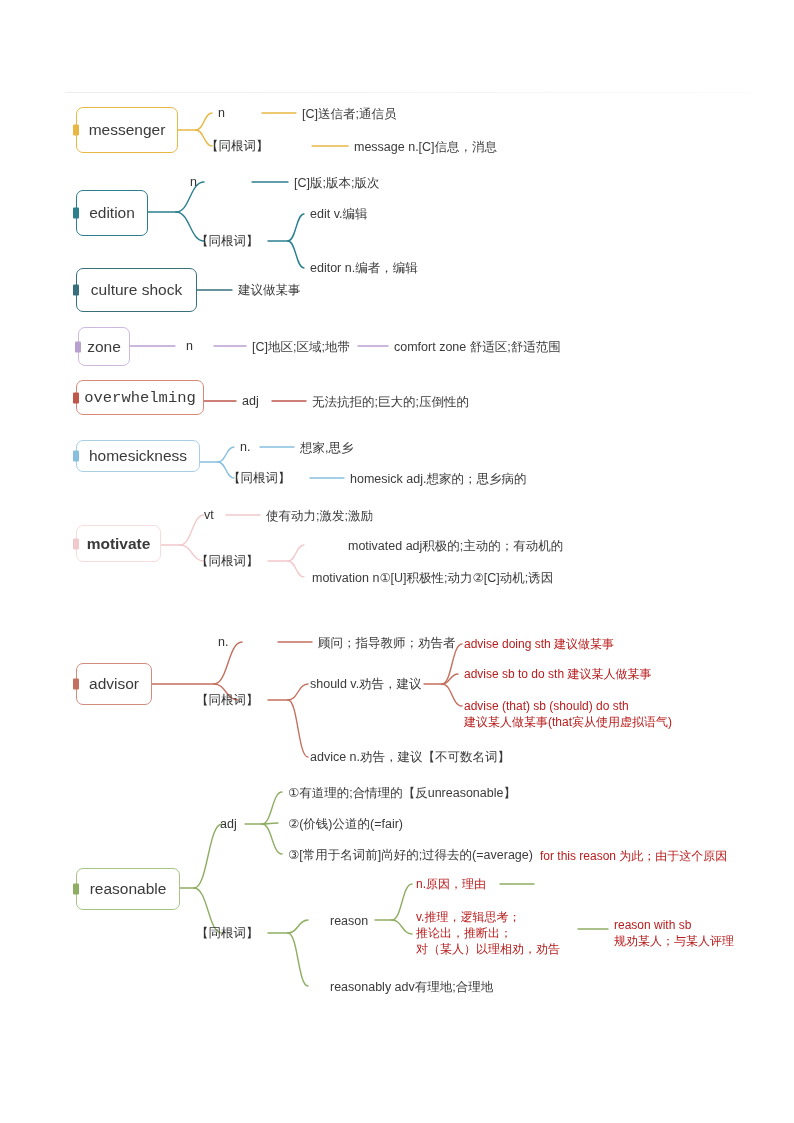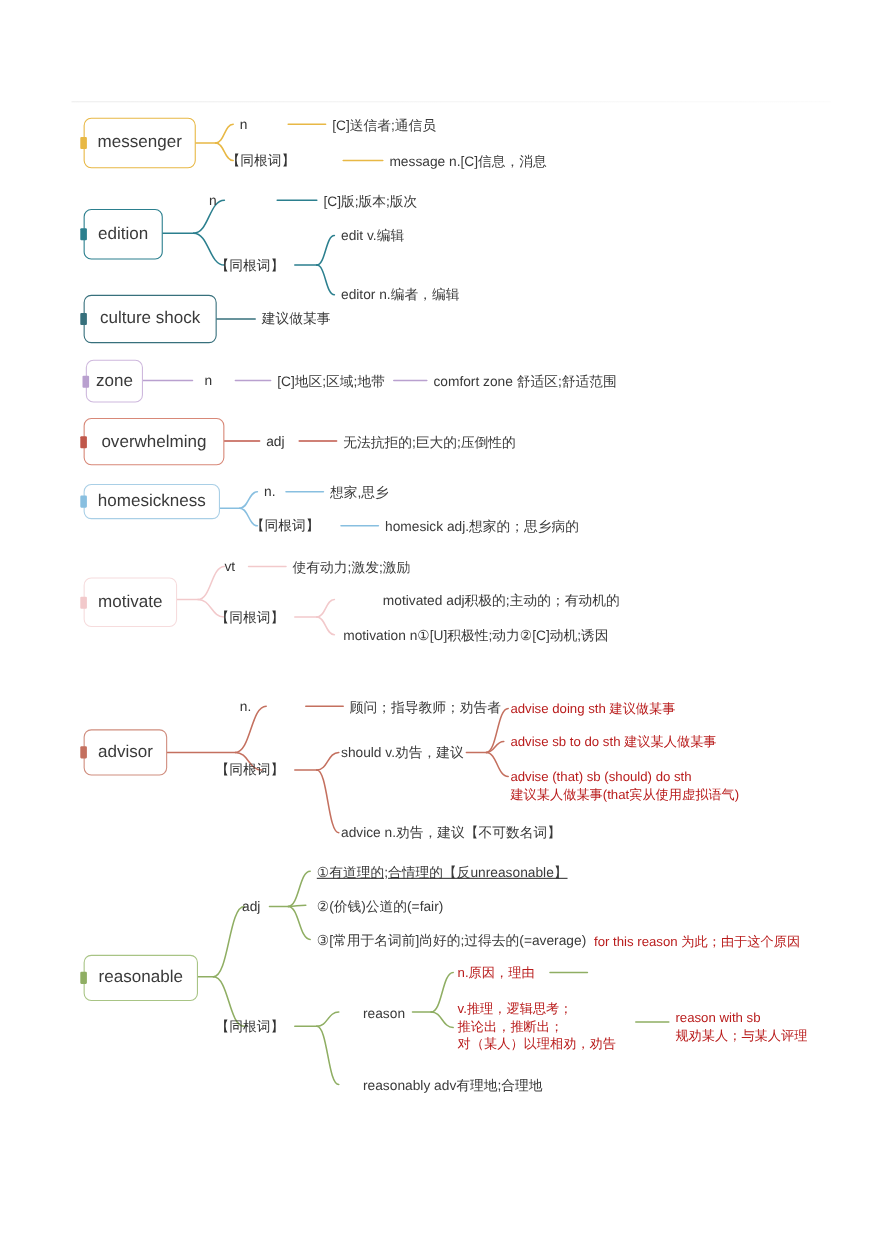--- a/index.html
+++ b/index.html
@@ -149,37 +149,37 @@
   <div class="lbl lvl2" style="left:238px;top:282px;">建议做某事</div>
 
   <div class="node" style="left:78px;top:327px;width:52px;height:39px;border-color:#ceb8dd;">
     <span class="tab" style="background:#b9a0cf;"></span>
     <span>zone</span>
   </div>
   <div class="lbl lvl1" style="left:186px;top:338px;">n</div>
   <div class="lbl lvl2" style="left:252px;top:339px;">[C]地区;区域;地带</div>
   <div class="lbl lvl2" style="left:394px;top:339px;">comfort zone 舒适区;舒适范围</div>
 
-  <div class="node" style="left:76px;top:380px;width:128px;height:43px;border-color:#d88878;">
+  <div class="node" style="left:76px;top:380px;width:128px;height:35px;border-color:#d88878;font-family:Liberation Mono, monospace;">
     <span class="tab" style="background:#c0574a;"></span>
     <span>overwhelming</span>
   </div>
   <div class="lbl lvl1" style="left:242px;top:393px;">adj</div>
   <div class="lbl lvl2" style="left:312px;top:394px;">无法抗拒的;巨大的;压倒性的</div>
 
   <div class="node" style="left:76px;top:440px;width:124px;height:32px;border-color:#a9cfe6;">
     <span class="tab" style="background:#88bfe0;"></span>
     <span>homesickness</span>
   </div>
   <div class="lbl lvl1" style="left:240px;top:439px;">n.</div>
   <div class="lbl lvl2" style="left:300px;top:440px;">想家,思乡</div>
   <div class="lbl lvl1" style="left:228px;top:470px;">【同根词】</div>
   <div class="lbl lvl2" style="left:350px;top:471px;">homesick adj.想家的；思乡病的</div>
 
-  <div class="node" style="left:76px;top:525px;width:85px;height:45px;border-color:#f6dcdd;">
+  <div class="node" style="left:76px;top:525px;width:85px;height:37px;border-color:#f6dcdd;font-weight:bold;">
     <span class="tab" style="background:#f2c9cb;"></span>
     <span>motivate</span>
   </div>
   <div class="lbl lvl1" style="left:204px;top:507px;">vt</div>
   <div class="lbl lvl2" style="left:266px;top:508px;">使有动力;激发;激励</div>
   <div class="lbl lvl1" style="left:196px;top:553px;">【同根词】</div>
   <div class="lbl lvl2" style="left:312px;top:538px;padding-left:36px;">motivated adj积极的;主动的；有动机的</div>
   <div class="lbl lvl2" style="left:312px;top:570px;">motivation n①[U]积极性;动力②[C]动机;诱因</div>
 
   <div class="node" style="left:76px;top:663px;width:76px;height:42px;border-color:#d08d7e;">
@@ -194,21 +194,21 @@
   <div class="lbl lvl3" style="left:464px;top:637px;">advise doing sth 建议做某事</div>
   <div class="lbl lvl3" style="left:464px;top:667px;">advise sb to do sth 建议某人做某事</div>
   <div class="lbl lvl3 multi" style="left:464px;top:699px;">advise (that) sb (should) do sth
 建议某人做某事(that宾从使用虚拟语气)</div>
 
   <div class="node" style="left:76px;top:868px;width:104px;height:42px;border-color:#a8c485;">
     <span class="tab" style="background:#8fae63;"></span>
     <span>reasonable</span>
   </div>
   <div class="lbl lvl1" style="left:220px;top:816px;">adj</div>
-  <div class="lbl lvl2" style="left:288px;top:785px;text-decoration:underline;">①有道理的;合情理的【反unreasonable】</div>
+  <div class="lbl lvl2" style="left:288px;top:785px;">①有道理的;合情理的【反unreasonable】</div>
   <div class="lbl lvl2" style="left:288px;top:816px;">②(价钱)公道的(=fair)</div>
   <div class="lbl lvl2" style="left:288px;top:847px;">③[常用于名词前]尚好的;过得去的(=average)</div>
 
   <div class="lbl lvl1" style="left:196px;top:925px;">【同根词】</div>
   <div class="lbl lvl2" style="left:330px;top:913px;">reason</div>
   <div class="lbl lvl2" style="left:330px;top:979px;">reasonably adv有理地;合理地</div>
   <div class="lbl lvl3" style="left:416px;top:877px;">n.原因，理由</div>
   <div class="lbl lvl3" style="left:540px;top:849px;">for this reason 为此；由于这个原因</div>
   <div class="lbl lvl3 multi" style="left:416px;top:910px;">v.推理，逻辑思考；
 推论出，推断出；

